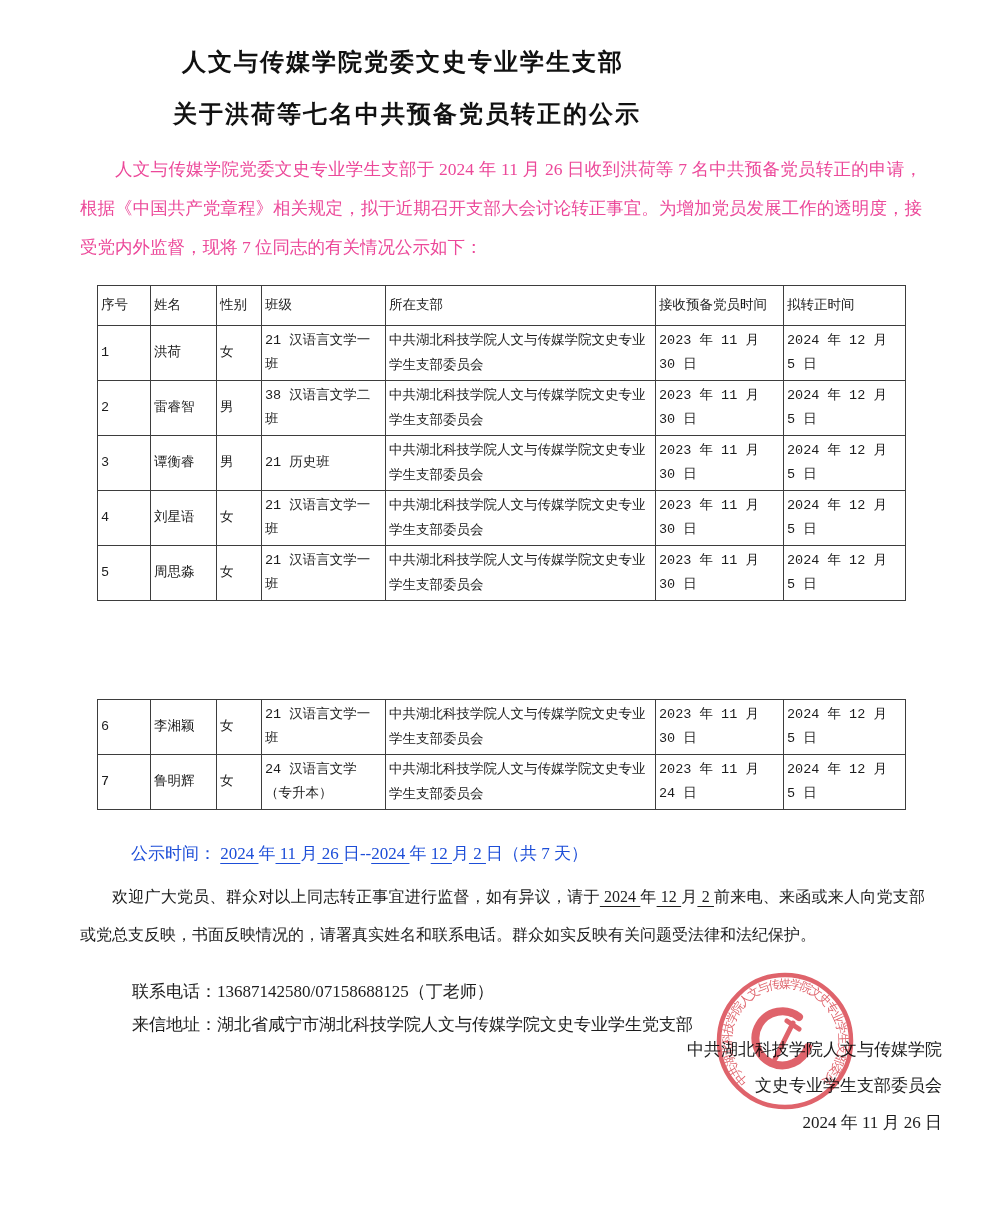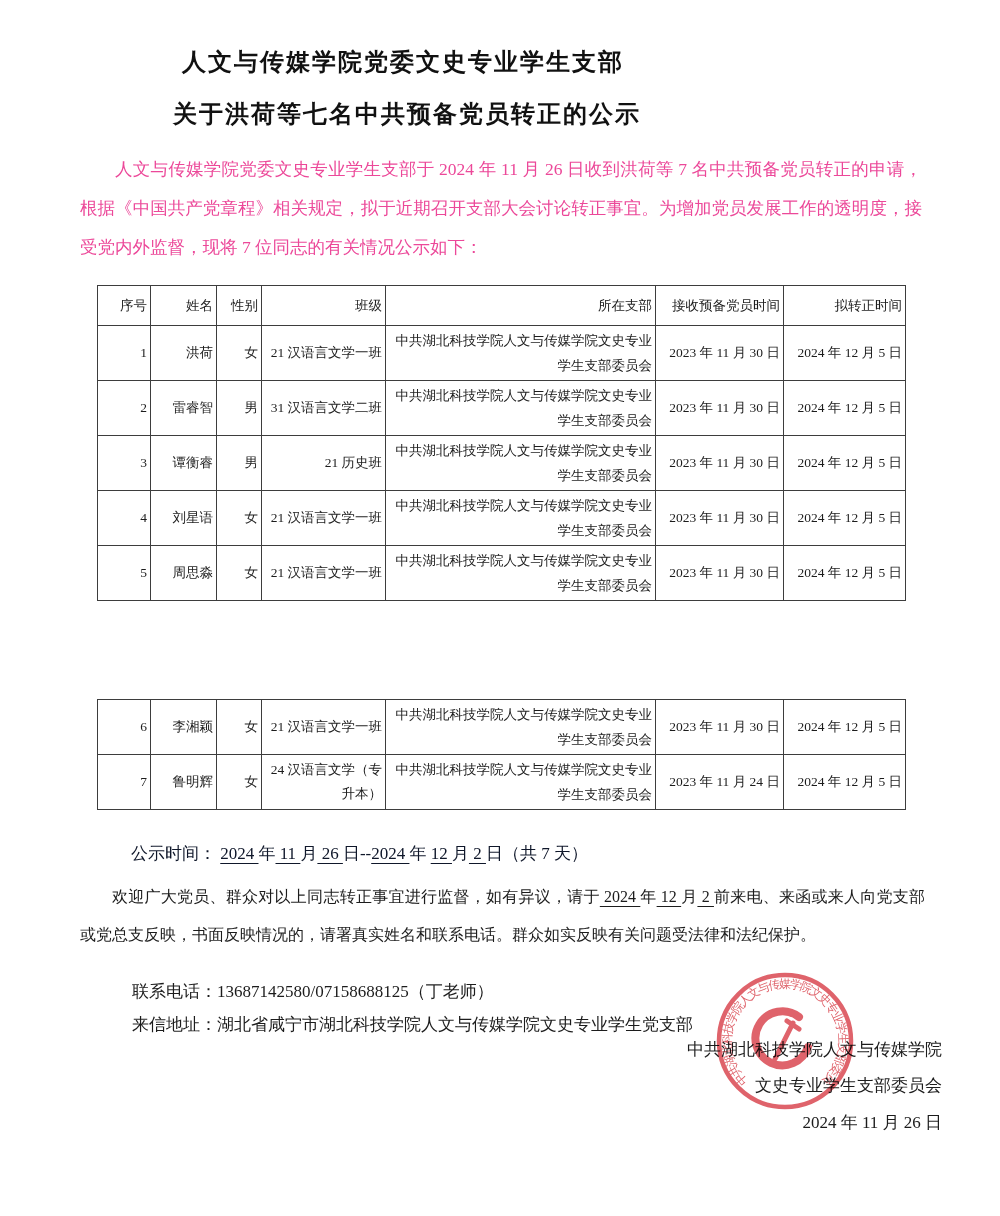--- a/index.html
+++ b/index.html
@@ -19,31 +19,31 @@
     color:#ec4899;
   }
   table.doc-table {
     position:absolute; left:97px; width:808px;
     border-collapse:collapse; table-layout:fixed;
     font-size:13.5px; color:#1c1c1c;
   }
   .t1 { top:285px; }
   .t2 { top:699px; }
   table.doc-table td, table.doc-table th {
-    border:1.5px solid #3d3d3d; text-align:right; vertical-align:middle;
-    font-weight:normal; padding:2px 3px; line-height:24px;
+    border:1.5px solid #3d3d3d; text-align:left; vertical-align:middle;
+    font-weight:normal; padding:2px 3px; line-height:24px;font-family:Liberation Mono, monospace;
   }
   .t1 th { height:40px; }
   .t1 td { height:53px; }
   .t2 tr.r6 td { height:50px; }
   .t2 tr.r7 td { height:53px; }
   .branch-cell div { line-height:25px; }
   .pub-line {
     position:absolute; left:131px; top:842px; width:800px;
-    font-size:17px; color:#0f172a;
+    font-size:17px; color:#1d4ed8;
   }
   .u { text-decoration:underline; text-underline-offset:4px; }
   .supervise {
     position:absolute; left:80px; top:878px; width:845px;
     font-size:16px; line-height:38px; text-align:justify; text-indent:2em;
   }
   .contact { position:absolute; left:132px; font-size:17px; }
   .phone { top:980px; }
   .addr { top:1013px; }
   .sig-block {
@@ -97,21 +97,21 @@
         <div>中共湖北科技学院人文与传媒学院文史专业</div>
         <div>学生支部委员会</div>
       </td>
       <td>2023 年 11 月 30 日</td>
       <td>2024 年 12 月 5 日</td>
     </tr>
     <tr>
       <td>2</td>
       <td>雷睿智</td>
       <td>男</td>
-      <td>31 汉语言文学二班</td>
+      <td>38 汉语言文学二班</td>
       <td class="branch-cell">
         <div>中共湖北科技学院人文与传媒学院文史专业</div>
         <div>学生支部委员会</div>
       </td>
       <td>2023 年 11 月 30 日</td>
       <td>2024 年 12 月 5 日</td>
     </tr>
     <tr>
       <td>3</td>
       <td>谭衡睿</td>

